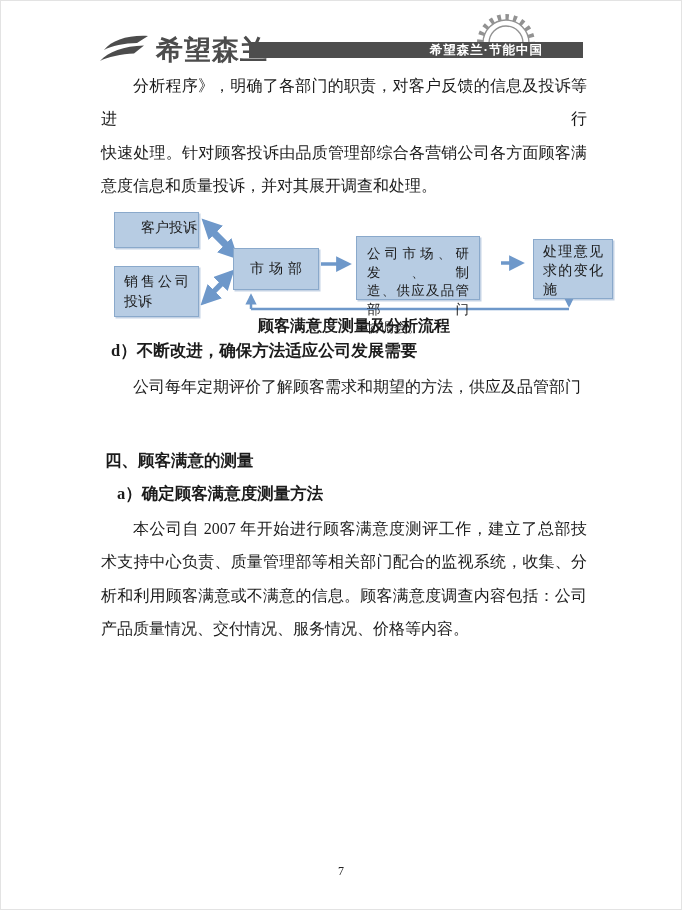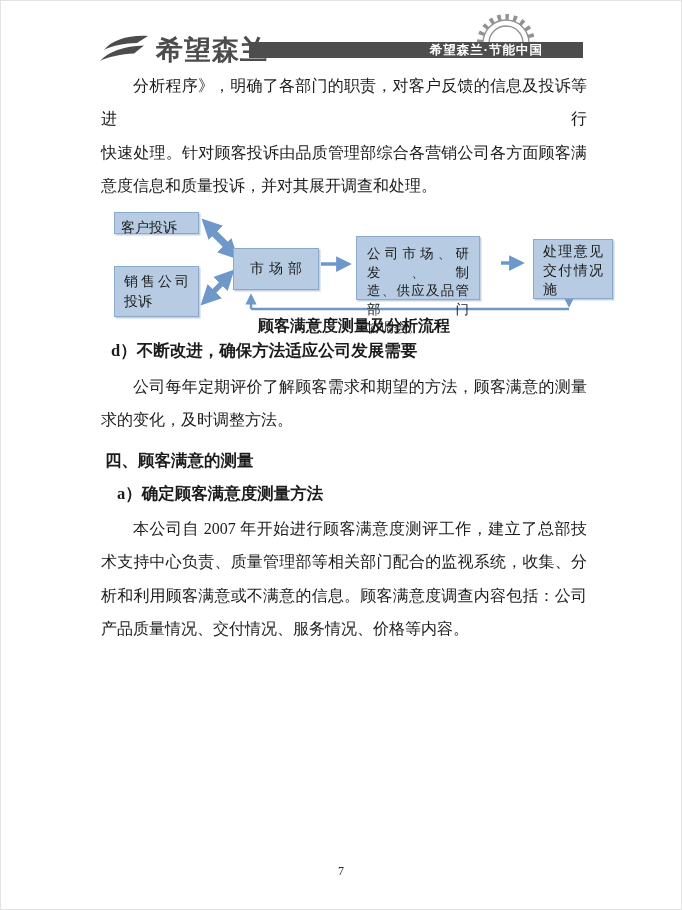--- a/index.html
+++ b/index.html
@@ -44,21 +44,21 @@
   .arrows{position:absolute; left:0; top:0; width:515px; height:138px;}
   .arr{stroke:var(--arrow,#6e98ca); fill:none;}
   .thick{stroke-width:4.5;} .mid{stroke-width:3.5;} .thin{stroke-width:2.5;}
   .arr-line{stroke:var(--arrow,#6e98ca); stroke-width:2.5; fill:none;}
   .ahf{fill:var(--arrow,#6e98ca);}
   .fbox{
     position:absolute; background:var(--box-fill,#b7cce3);
     border:1px solid var(--box-border,#8aa9cb); box-sizing:border-box;
     color:#1a1a1a; box-shadow:1.5px 1.5px 0 rgba(125,155,195,.45);
   }
-  .box1{left:13px; top:6px; width:85px; height:22px; padding:6px 0 0 6px; font-size:14px;}
+  .box1{left:13px; top:6px; width:85px; height:36px; padding:6px 0 0 26px; font-size:14px;}
   .box2{left:13px; top:60px; width:85px; height:51px; padding:5px 9px 0 9px; font-size:14px; line-height:20px;}
   .box3{left:132px; top:42px; width:86px; height:42px; display:flex; align-items:center;
         justify-content:center; font-size:14px; letter-spacing:5px; padding-left:5px;}
   .box4{left:255px; top:30px; width:124px; height:64px; padding:8px 10px; font-size:13.5px; line-height:18.5px;}
   .box5{left:432px; top:33px; width:80px; height:60px; padding:2px 9px; font-size:14px; line-height:19px;}
   .bline{text-align:left;}
   .fbox .bline:not(:last-child){text-align:justify; text-align-last:justify;}
   .caption{position:absolute; left:157px; top:110px; font-weight:bold; font-size:16px; white-space:nowrap;}
   
   .footer{position:absolute; left:0; right:0; bottom:30px; text-align:center;
@@ -113,31 +113,30 @@
         <div class="bline">销售公司</div>
         <div class="bline">投诉</div>
       </div>
     <div class="fbox box4">
         <div class="bline">公司市场、研发、制</div>
         <div class="bline">造、供应及品管部门</div>
         <div class="bline">协调会。</div>
       </div>
     <div class="fbox box5">
         <div class="bline">处理意见</div>
-        <div class="bline">交付情况</div>
+        <div class="bline">求的变化</div>
         <div class="bline">施</div>
       </div>
     <div class="caption">顾客满意度测量及分析流程</div>
   </div>
 
   <h3 class="hd hd-d">d）不断改进，确保方法适应公司发展需要</h3>
 
   <section class="para" id="para2">
-      <div class="pline">公司每年定期评价了解顾客需求和期望的方法，顾客满意的测量</div>
-      <div class="pline">求的变化，及时调整方法。</div>
+      <div class="pline">公司每年定期评价了解顾客需求和期望的方法，供应及品管部门</div>
     </section>
 
   <h2 class="hd hd-four">四、顾客满意的测量</h2>
   <h3 class="hd hd-a">a）确定顾客满意度测量方法</h3>
 
   <section class="para" id="para3">
       <div class="pline">本公司自 2007 年开始进行顾客满意度测评工作，建立了总部技</div>
       <div class="pline">术支持中心负责、质量管理部等相关部门配合的监视系统，收集、分</div>
       <div class="pline">析和利用顾客满意或不满意的信息。顾客满意度调查内容包括：公司</div>
       <div class="pline">产品质量情况、交付情况、服务情况、价格等内容。</div>

